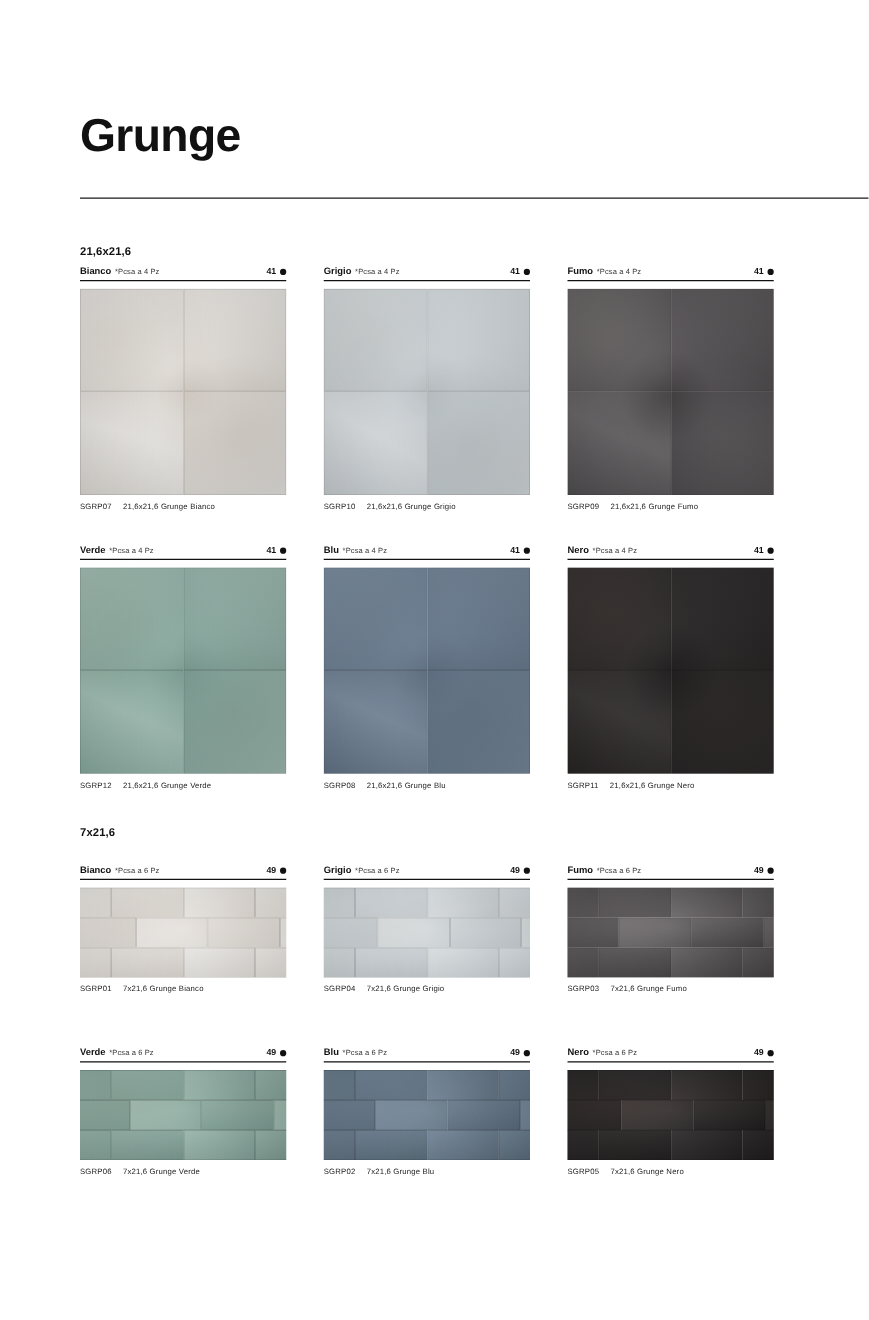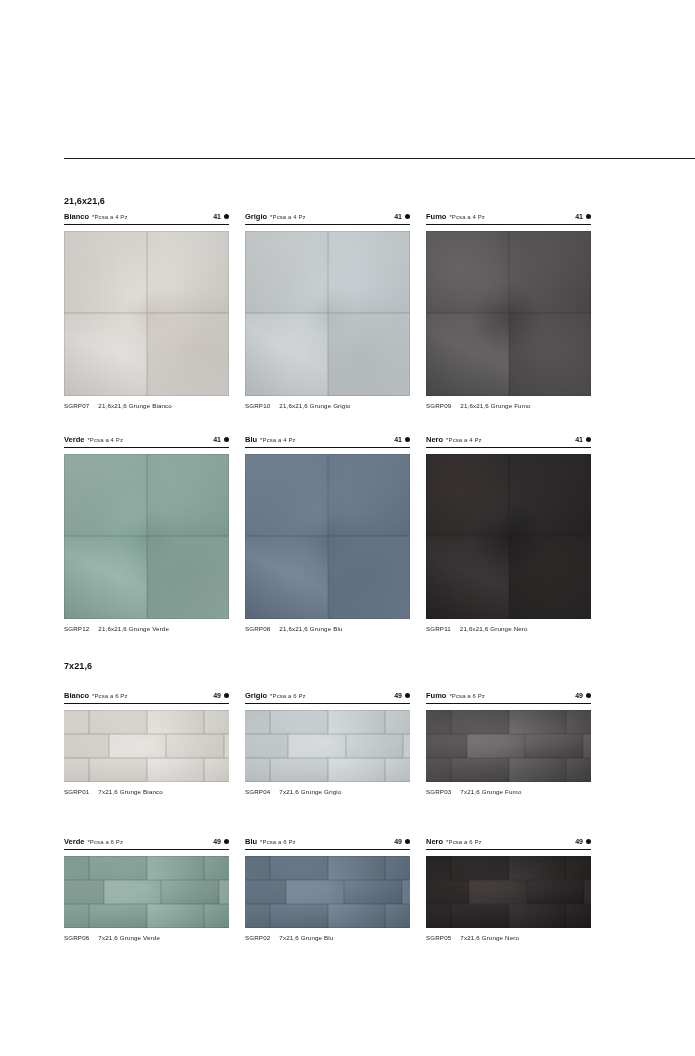--- a/index.html
+++ b/index.html
@@ -40,21 +40,21 @@
     left: 64px;
     font-size: 9px;
     font-weight: bold;
     color: #111111;
     letter-spacing: 0.1px;
   }
   .grid {
     position: absolute;
     left: 64px;
     display: flex;
-    gap: 16px;
+    gap: 30px;
   }
   .cell {
     width: 165px;
   }
   .cell-head {
     display: flex;
     align-items: baseline;
     justify-content: space-between;
     border-bottom: 0.8px solid #111111;
     padding-bottom: 2.5px;
@@ -157,20 +157,21 @@
     position: absolute;
     inset: 0;
     background: radial-gradient(ellipse at 45% 40%, rgba(255,255,255,0.10), rgba(0,0,0,0.16) 95%);
   }
 </style>
 </head>
 <body>
 
 <div class="page">
 
+  <div class="title">Grunge</div>
   <div class="title-rule"></div>
 
   <div class="section-label" style="top:196px;">21,6x21,6</div>
 
   <div class="grid" style="top:212px;">
 
     <div class="cell">
       <div class="cell-head">
         <div class="head-left">
           <span class="color-name">Bianco</span>

